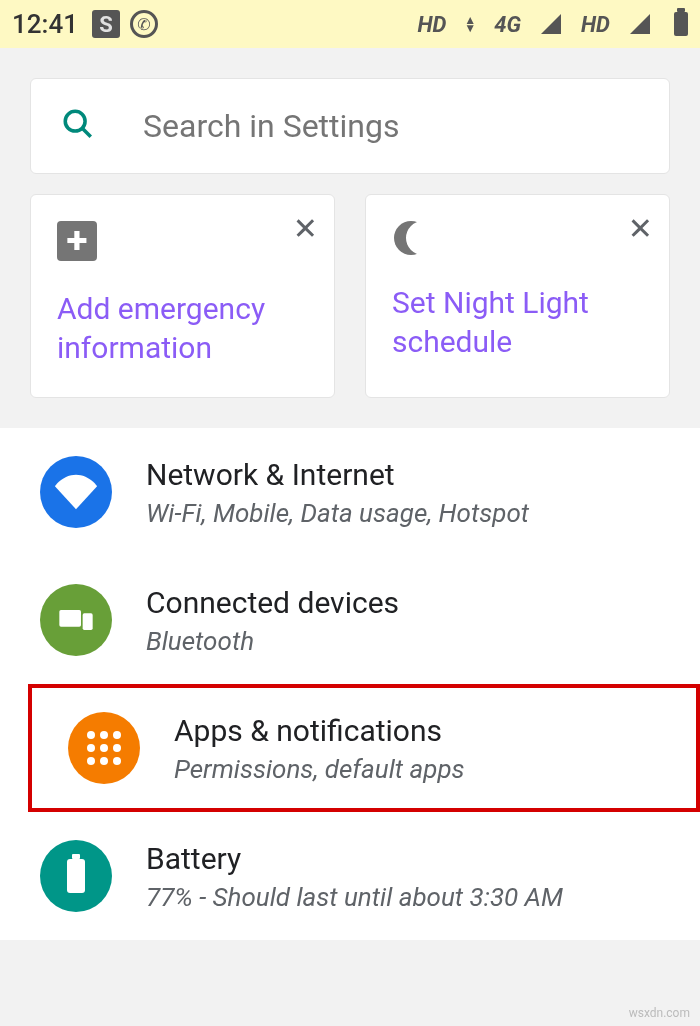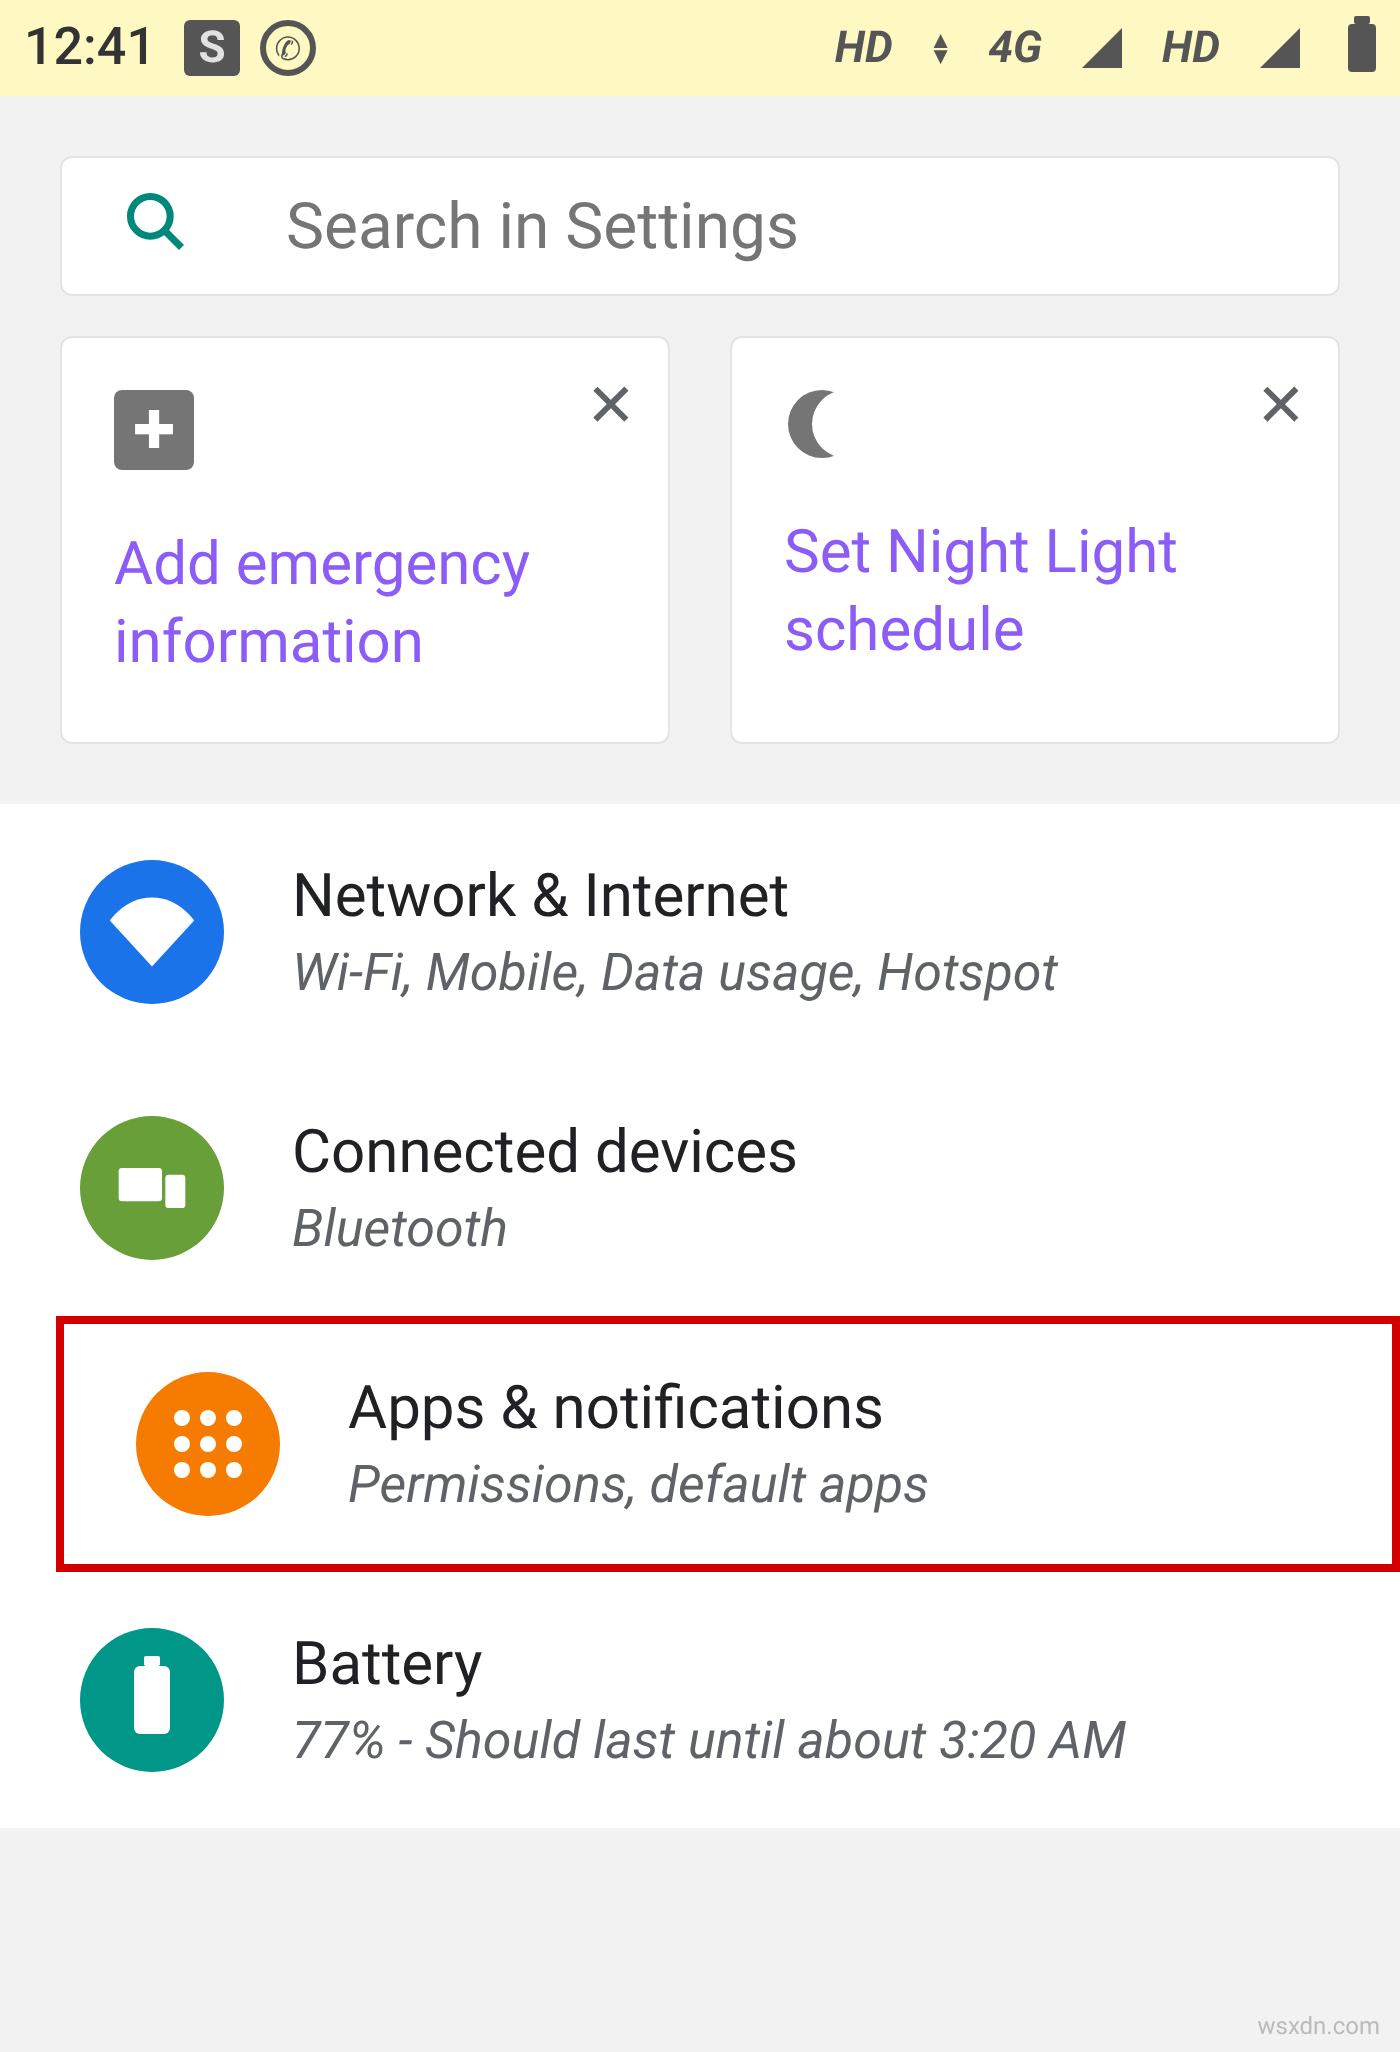--- a/index.html
+++ b/index.html
@@ -29,21 +29,21 @@
   .signal { width:0; height:0; border-style:solid; border-width:0 0 20px 20px; border-color:transparent transparent #555 transparent; margin:0 2px;}
   .battery { width:14px; height:24px; background:#555; border-radius:2px; position:relative; margin-left:4px;}
   .battery::before { content:""; position:absolute; top:-4px; left:3px; width:8px; height:4px; background:#555; border-radius:1px;}
   .updown { display:flex; flex-direction:column; line-height:8px; font-size:12px; color:#555;}
 
   .search-wrap { padding: 30px 30px 20px 30px; }
   .search-box {
     background: #fff;
     border: 1px solid #e4e4e4;
     border-radius: 6px;
-    height: 70px;
+    height: 96px;
     display: flex;
     align-items: center;
     padding: 0 30px;
   }
   .search-icon { color: #00897b; margin-right: 48px; }
   .search-ph { font-size: 32px; color: #757575; }
 
   .cards-row {
     display: flex;
     gap: 30px;
@@ -190,19 +190,19 @@
       <div class="sub">Permissions, default apps</div>
     </div>
   </div>
 
   <div class="item">
     <div class="icon-circle ic-battery">
       <div class="batt-inner"></div>
     </div>
     <div class="item-text">
       <div class="title">Battery</div>
-      <div class="sub">77% - Should last until about 3:20 AM</div>
+      <div class="sub">77% - Should last until about 3:30 AM</div>
     </div>
   </div>
 
 </div>
 
 <div class="watermark">wsxdn.com</div>
 
 </body></html>

